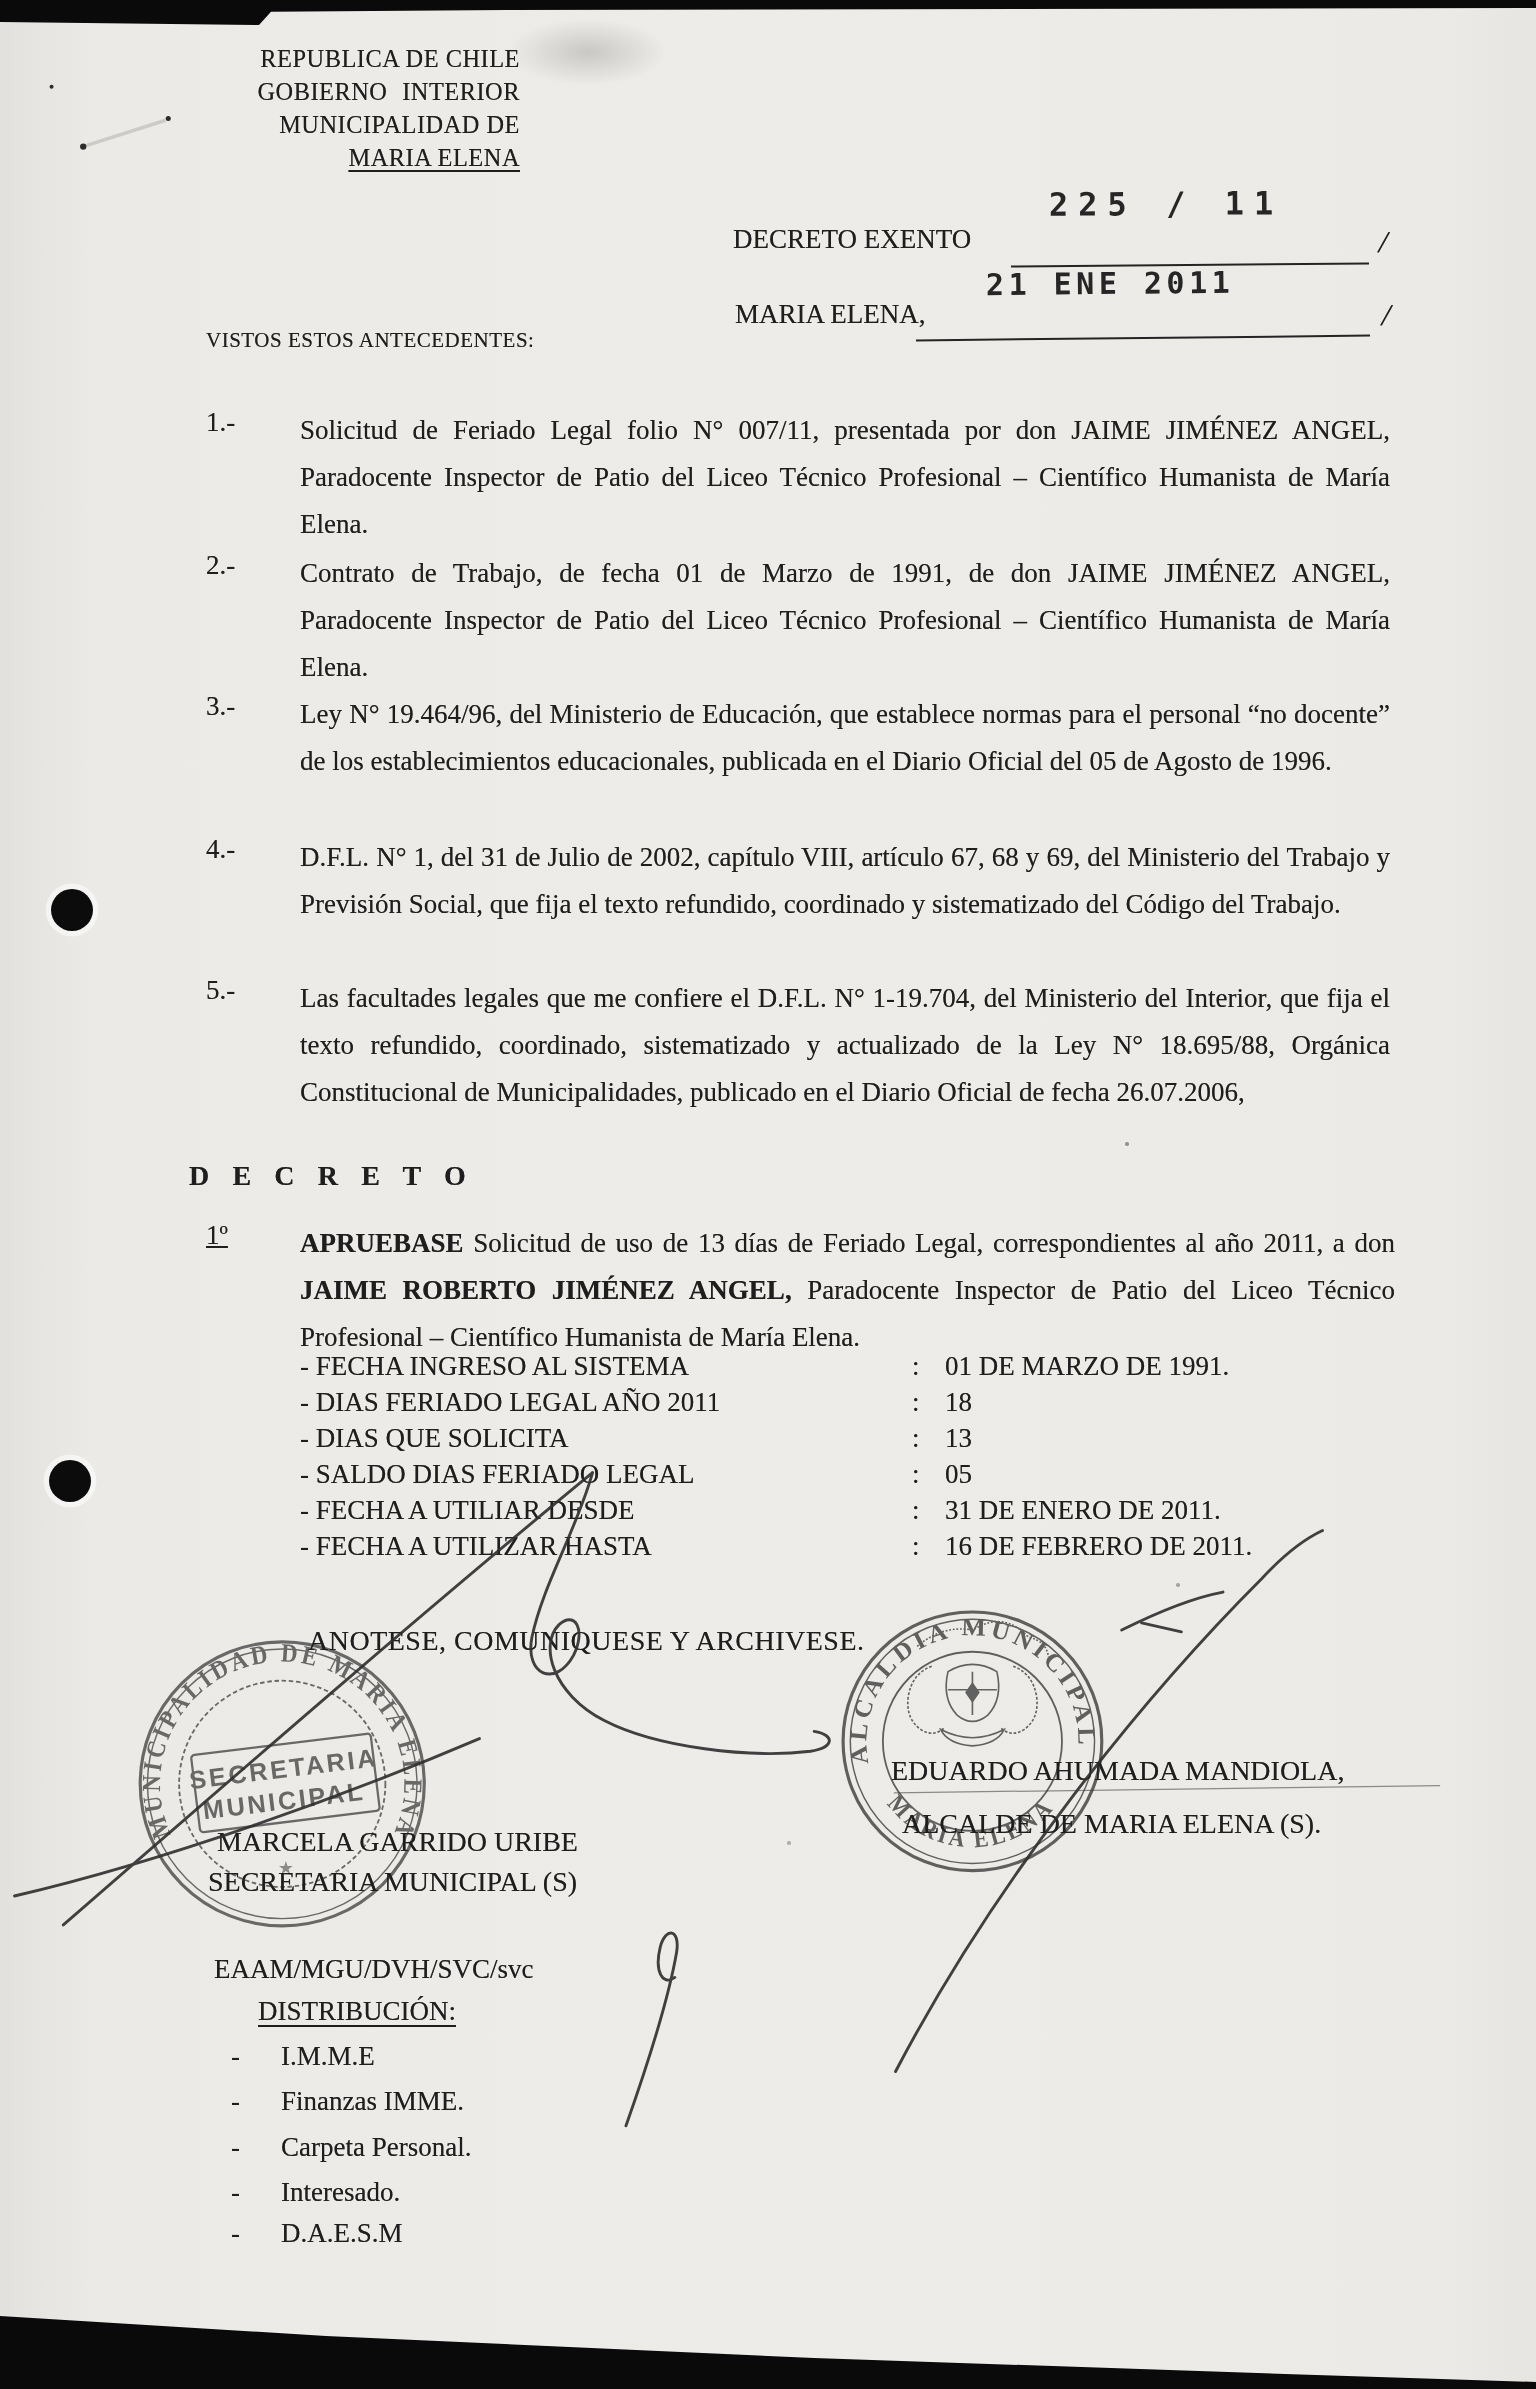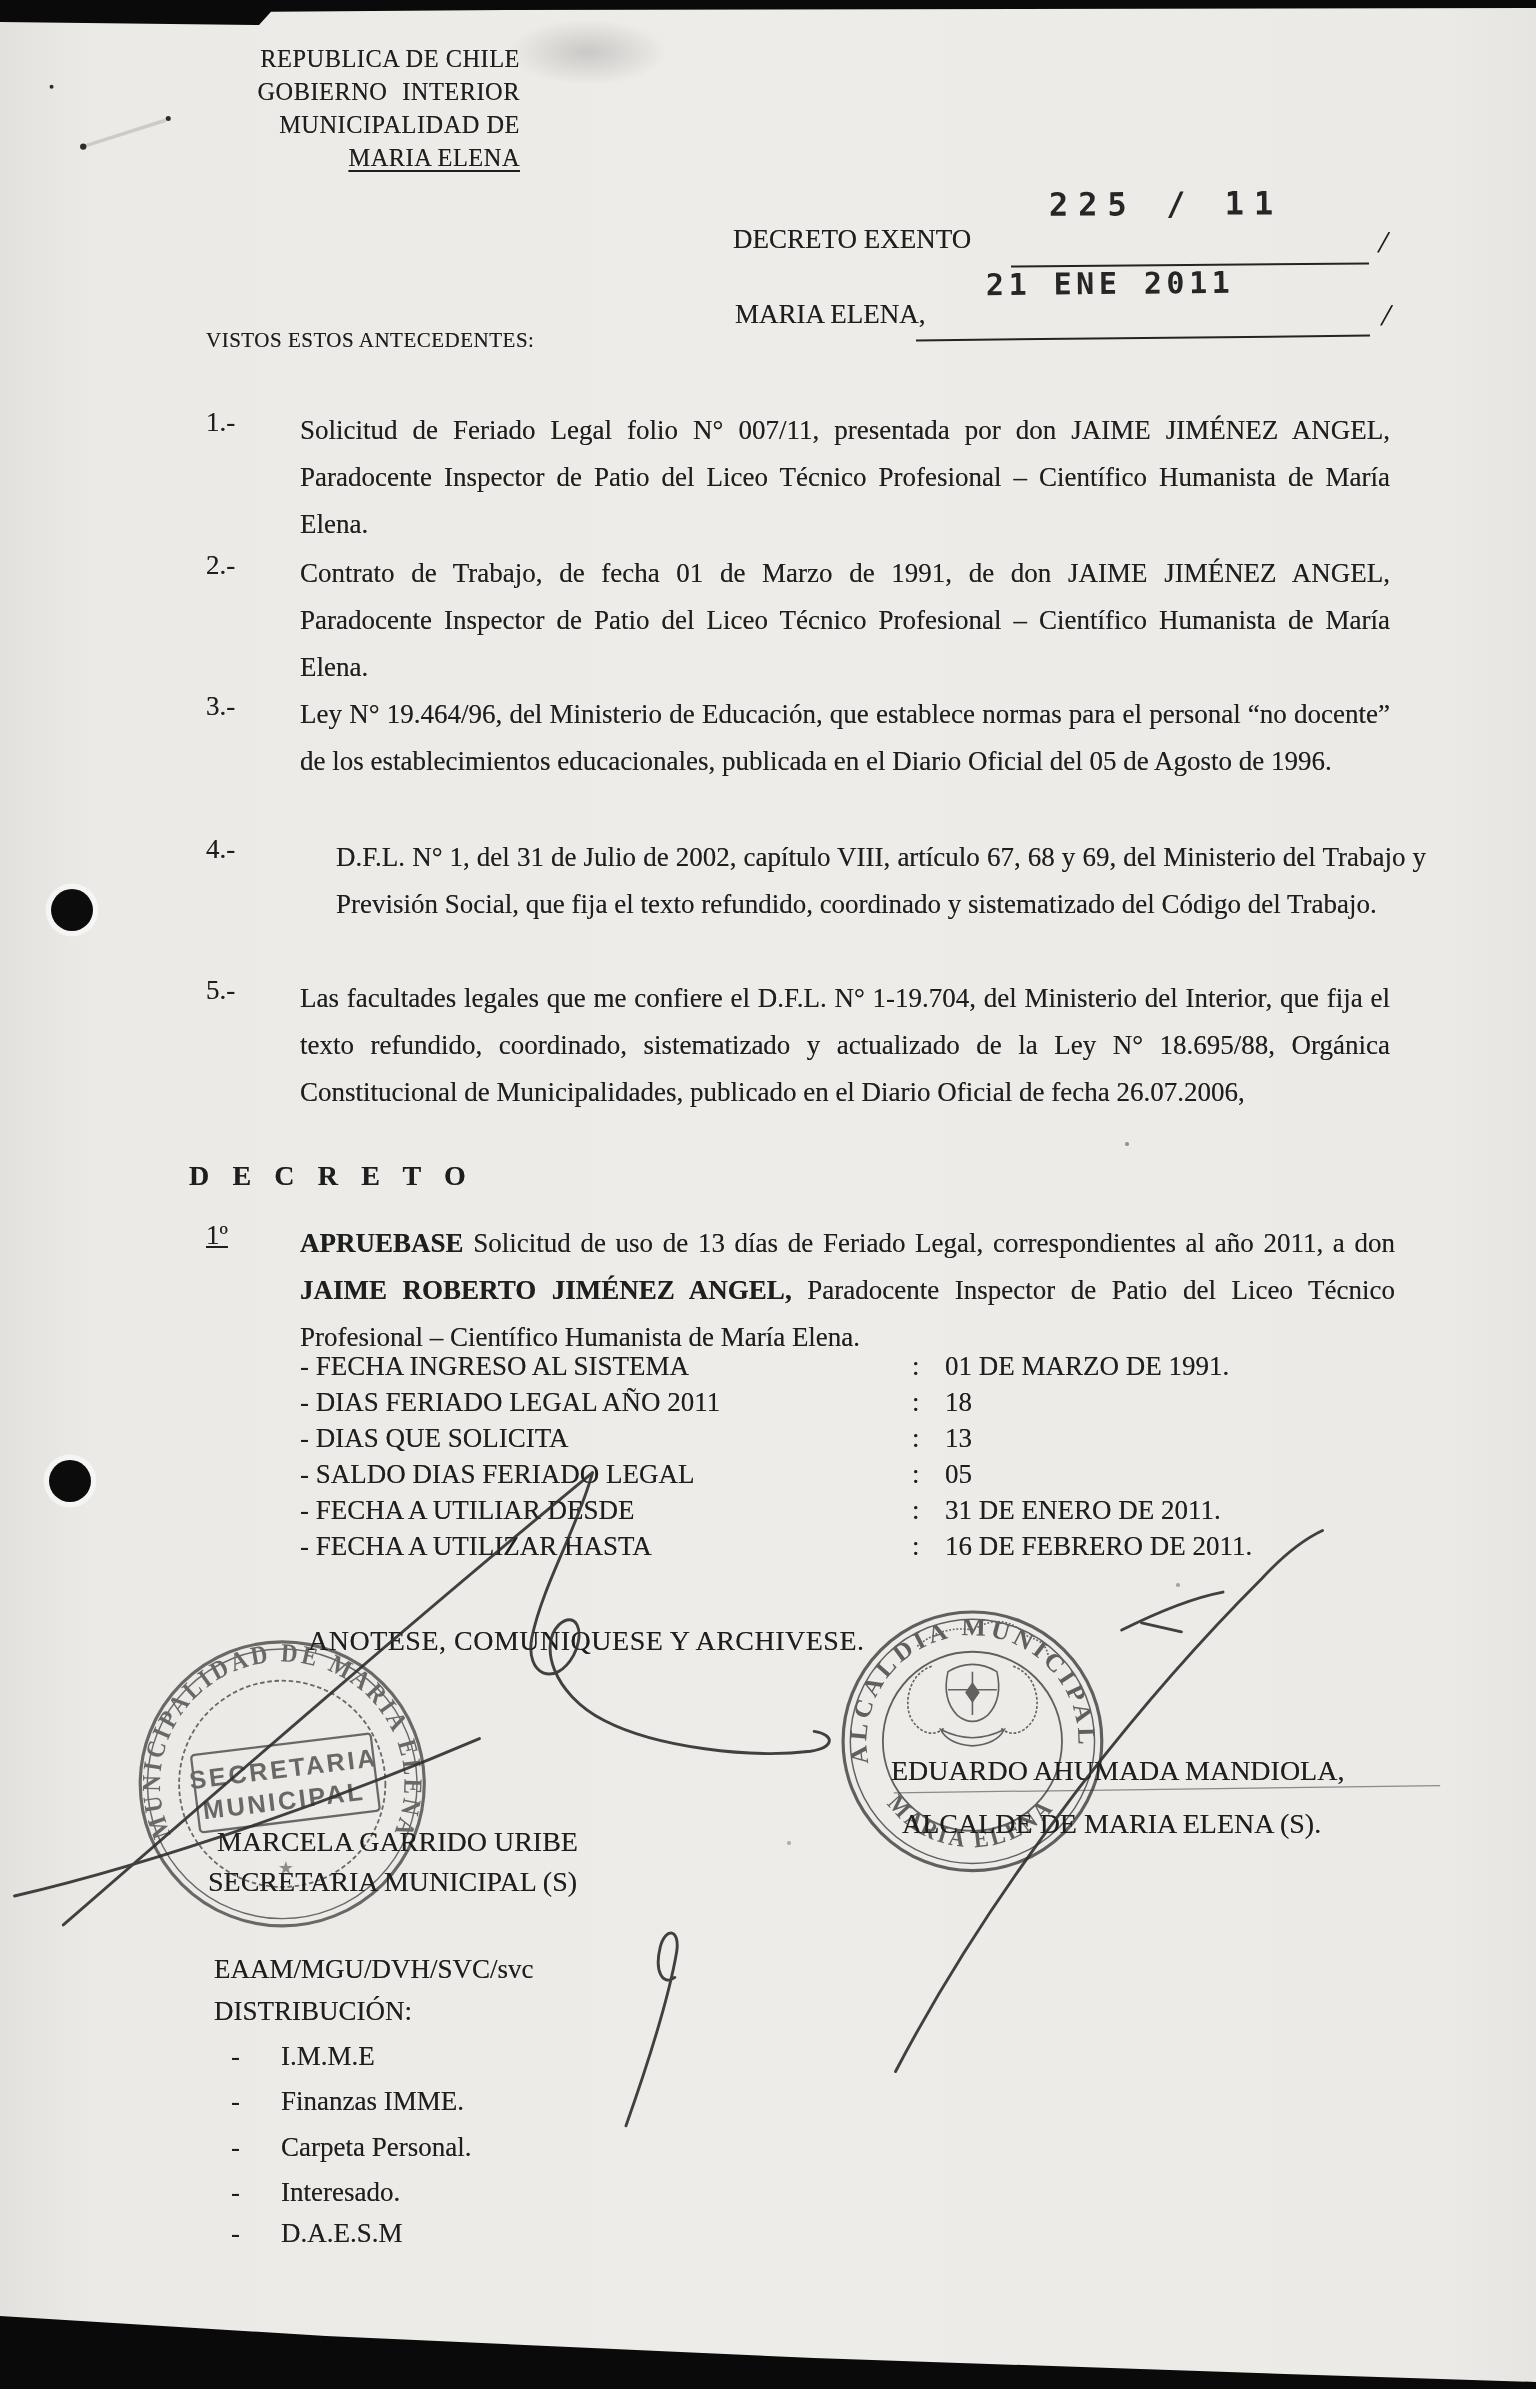--- a/index.html
+++ b/index.html
@@ -39,21 +39,21 @@
   .vtext{width:1090px;font-size:27px;line-height:47px;text-align:justify;}
   .decreto-h{font-size:28px;font-weight:bold;letter-spacing:8.1px;}
   .b{font-weight:bold;margin-top:36px;}
   .details{left:300px;top:1346px;width:1077px;font-size:27px;}
   .drow{display:flex;height:36px;align-items:flex-end;}
   .dlabel{width:612px;}
   .dcolon{width:33px;}
   .closing{font-size:28px;letter-spacing:0.5px;}
   .sig-name{font-size:28px;white-space:nowrap;}
   .footer{font-size:27px;}
-  .underl{text-underline-offset:4.5px;text-decoration-thickness:2.3px;}
+  .underl{text-decoration:underline;text-underline-offset:4.5px;text-decoration-thickness:2.3px;margin-left:44px;}
   .distrow{display:flex;}
   .dash{width:50px;}
   svg{position:absolute;left:0;top:0;}
   .z1{z-index:1;} .z2{z-index:2;position:absolute;} .z3{z-index:3;}
 </style>
 </head>
 <body>
 
 <div class="page">
 
@@ -124,21 +124,21 @@
     <div class="abs vnum ink" style="left:206px;top:407px;">1.-</div>
     <div class="abs vtext ink" style="left:300px;top:407px;">Solicitud de Feriado Legal folio N° 007/11, presentada por don JAIME JIMÉNEZ ANGEL, Paradocente Inspector de Patio del Liceo Técnico Profesional – Científico Humanista de María Elena.</div>
 
     <div class="abs vnum ink" style="left:206px;top:550px;">2.-</div>
     <div class="abs vtext ink" style="left:300px;top:550px;">Contrato de Trabajo, de fecha 01 de Marzo de 1991, de don JAIME JIMÉNEZ ANGEL, Paradocente Inspector de Patio del Liceo Técnico Profesional – Científico Humanista  de María Elena.</div>
 
     <div class="abs vnum ink" style="left:206px;top:691px;">3.-</div>
     <div class="abs vtext ink" style="left:300px;top:691px;">Ley N° 19.464/96, del Ministerio de Educación, que establece normas para el personal “no docente” de los establecimientos educacionales, publicada en el Diario Oficial del 05 de Agosto de 1996.</div>
 
     <div class="abs vnum ink" style="left:206px;top:834px;">4.-</div>
-    <div class="abs vtext ink" style="left:300px;top:834px;margin-left:36px;">D.F.L. N° 1, del 31 de Julio de 2002, capítulo VIII, artículo 67, 68 y 69, del Ministerio del Trabajo y Previsión Social, que fija el texto refundido, coordinado y sistematizado del Código del Trabajo.</div>
+    <div class="abs vtext ink" style="left:300px;top:834px;">D.F.L. N° 1, del 31 de Julio de 2002, capítulo VIII, artículo 67, 68 y 69, del Ministerio del Trabajo y Previsión Social, que fija el texto refundido, coordinado y sistematizado del Código del Trabajo.</div>
 
     <div class="abs vnum ink" style="left:206px;top:975px;">5.-</div>
     <div class="abs vtext ink" style="left:300px;top:975px;">Las facultades legales que me confiere el D.F.L. N° 1-19.704, del Ministerio del Interior, que fija el texto refundido, coordinado, sistematizado y actualizado de la Ley N° 18.695/88, Orgánica Constitucional de Municipalidades, publicado en el Diario Oficial de fecha 26.07.2006,</div>
 
     <div class="abs decreto-h ink" style="left:189px;top:1160px;">D E C R E T O</div>
 
     <div class="abs vnum ink" style="left:206px;top:1220px;text-decoration:underline;">1º</div>
     <div class="abs vtext ink" style="left:300px;top:1220px;width:1095px;">
       <span class="b">APRUEBASE</span><span> Solicitud de uso de 13 días de Feriado Legal, correspondientes al año 2011, a don </span><span class="b">JAIME ROBERTO JIMÉNEZ ANGEL,</span><span> Paradocente Inspector de Patio del Liceo Técnico Profesional – Científico Humanista de  María Elena.</span>
     </div>

